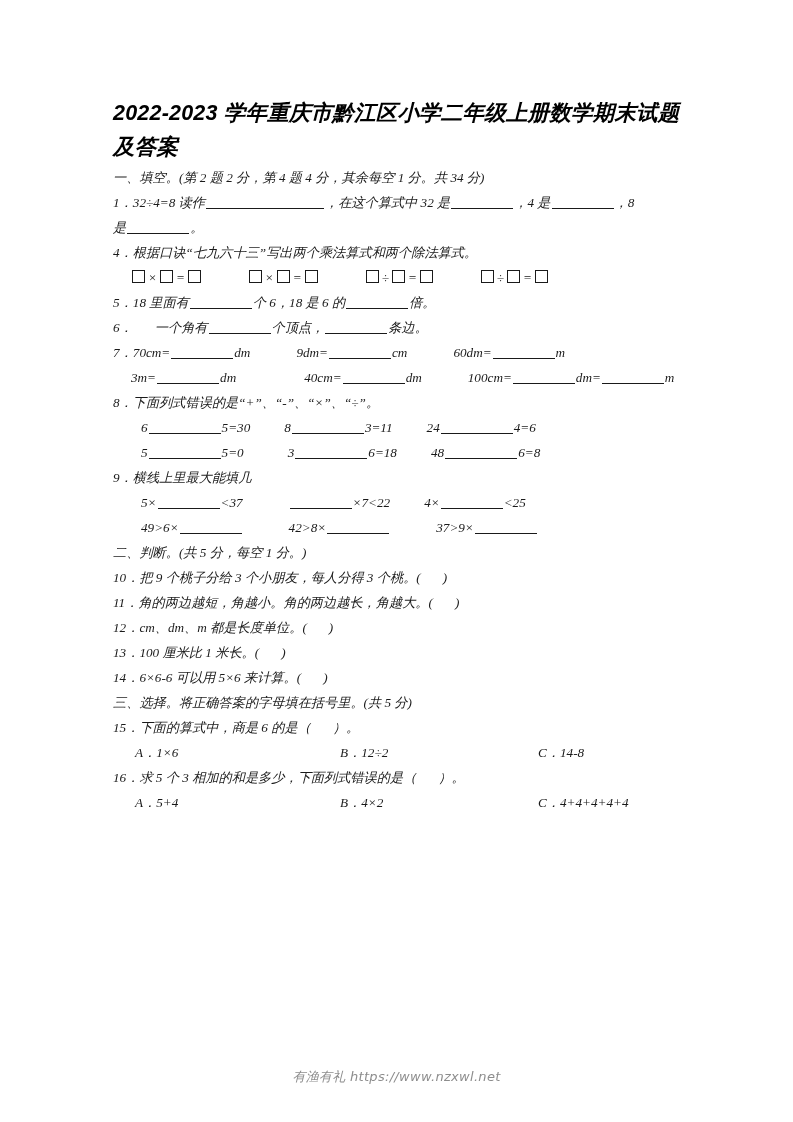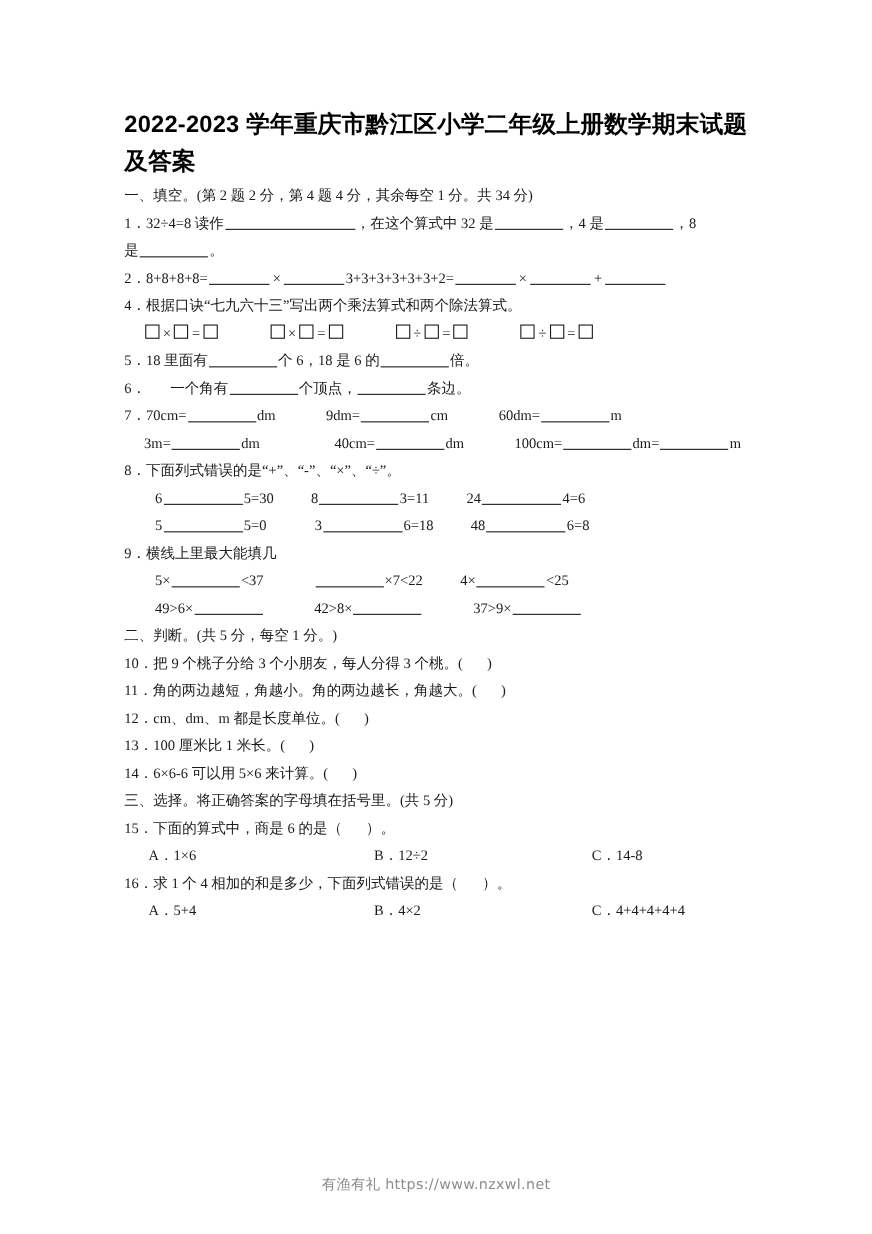--- a/index.html
+++ b/index.html
@@ -14,20 +14,21 @@
     font-family: "Liberation Serif", "DejaVu Serif", serif;
     color: #1a1a1a;
     overflow: hidden;
   }
   .page {
     position: absolute;
     left: 0; top: 0;
     width: 793px;
     height: 1122px;
     background: #fff;
+    font-style: italic;
   }
   .content {
     position: absolute;
     left: 113px;
     top: 96px;
     width: 570px;
   }
 
   
   .doc-title {
@@ -115,23 +116,20 @@
 
     <div class="line sec-head">一、填空。(第 2 题 2 分，第 4 题 4 分，其余每空 1 分。共 34 分)</div>
 
     <div class="line q">
       <span>1．</span><span>32÷4=8 读作</span><span class="blank b-xl"></span><span>，在这个算式中 32 是</span><span class="blank b-md"></span><span>，4 是</span><span class="blank b-md"></span><span>，8</span>
     </div>
     <div class="line q">
       <span>是</span><span class="blank b-md"></span><span>。</span>
     </div>
 
-    <div class="line q">
-      <span>2．</span><span>8+8+8+8=</span><span class="blank b-sm"></span><span class="op">×</span><span class="blank b-sm"></span><span>3+3+3+3+3+3+2=</span><span class="blank b-sm"></span><span class="op">×</span><span class="blank b-sm"></span><span class="op">+</span><span class="blank b-sm"></span>
-    </div>
 
 
     <div class="line q">
       <span>4．</span><span>根据口诀“七九六十三”写出两个乘法算式和两个除法算式。</span>
     </div>
     <div class="line sub indent2">
       <span><span class="bx"></span><span class="op">×</span><span class="bx"></span><span class="op">=</span><span class="bx"></span></span><span class="sp-4"></span><span><span class="bx"></span><span class="op">×</span><span class="bx"></span><span class="op">=</span><span class="bx"></span></span><span class="sp-4"></span><span><span class="bx"></span><span class="op">÷</span><span class="bx"></span><span class="op">=</span><span class="bx"></span></span><span class="sp-4"></span><span><span class="bx"></span><span class="op">÷</span><span class="bx"></span><span class="op">=</span><span class="bx"></span></span>
     </div>
 
     <div class="line q">
@@ -190,21 +188,21 @@
     <div class="line sec-head">三、选择。将正确答案的字母填在括号里。(共 5 分)</div>
 
     <div class="line q">
       <span>15．</span><span>下面的算式中，商是 6 的是（</span><span class="sp-2"></span><span>）。</span>
     </div>
     <div class="line q">
       <span style="display:inline-block;width:227px"><span class="sp-2"></span><span>A．1×6</span></span><span style="display:inline-block;width:198px"><span>B．12÷2</span></span><span>C．14-8</span>
     </div>
 
     <div class="line q">
-      <span>16．</span><span>求 1 个 4 相加的和是多少，下面列式错误的是（</span><span class="sp-2"></span><span>）。</span>
+      <span>16．</span><span>求 5 个 3 相加的和是多少，下面列式错误的是（</span><span class="sp-2"></span><span>）。</span>
     </div>
     <div class="line q">
       <span style="display:inline-block;width:227px"><span class="sp-2"></span><span>A．5+4</span></span><span style="display:inline-block;width:198px"><span>B．4×2</span></span><span>C．4+4+4+4+4</span>
     </div>
 
   </div>
 
   <div class="footer">
     <span>有渔有礼 https://www.nzxwl.net</span>
   </div>

